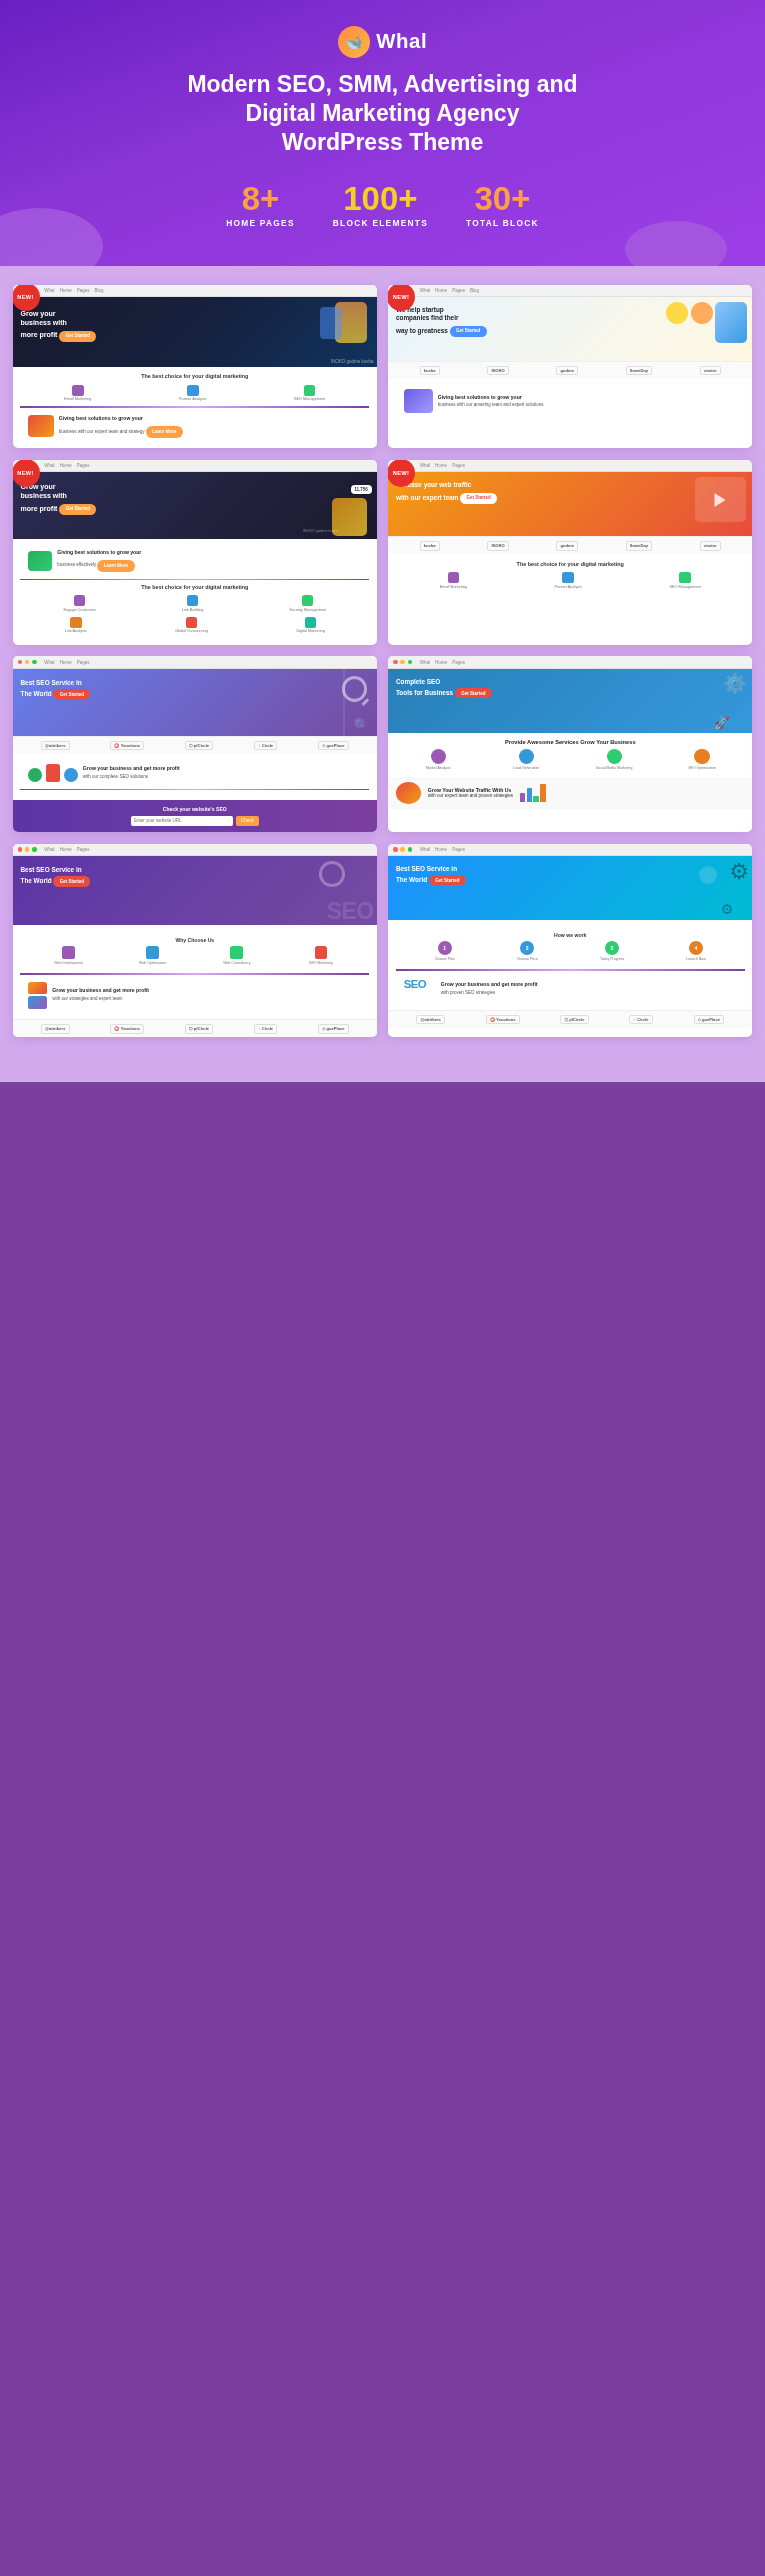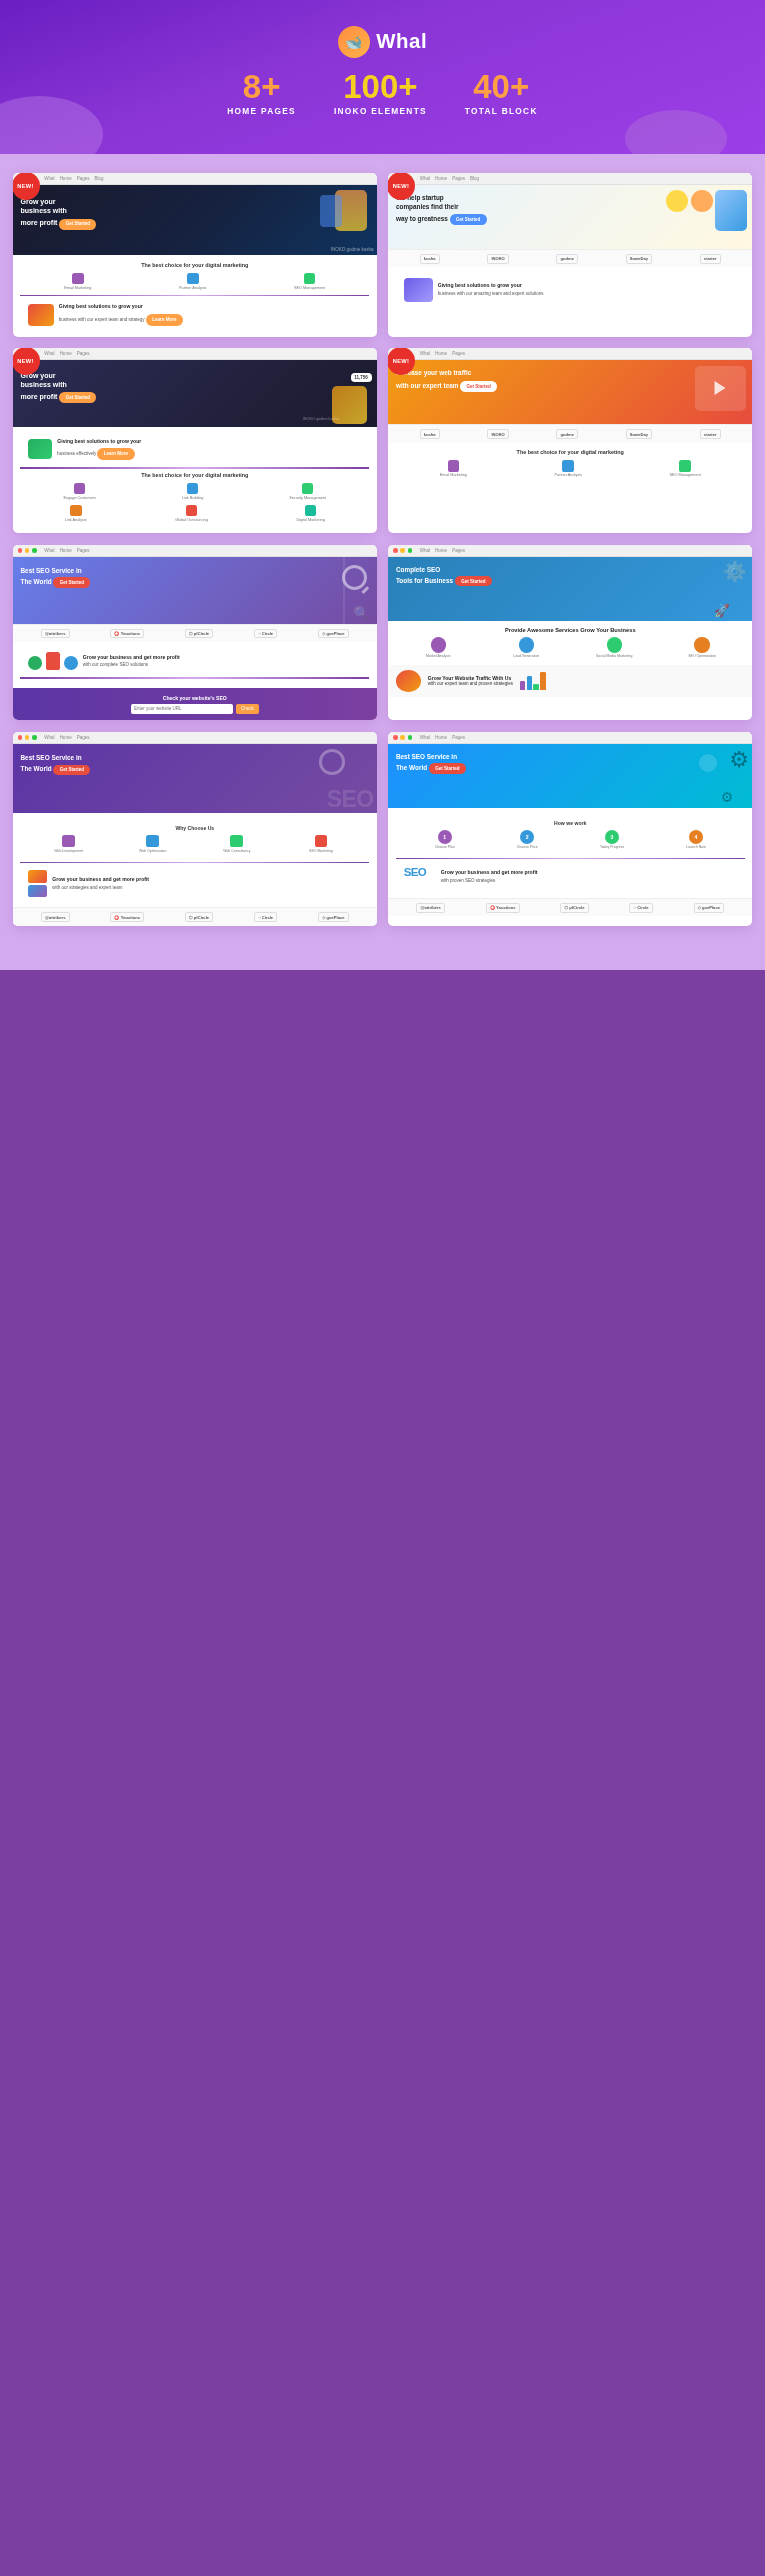--- a/index.html
+++ b/index.html
@@ -491,31 +491,32 @@
     }
   </style>
 </head>
 <body>
 
 <div class="hero">
   <div class="logo-area">
     <div class="logo-icon">🐋</div>
     <span class="logo-text">Whal</span>
   </div>
+  <h1 class="hero-title">Modern SEO, SMM, Advertising and Digital Marketing Agency WordPress Theme</h1>
   <div class="stats-row">
     <div class="stat-item">
       <span class="stat-number" style="color:#ff9f43">8+</span>
       <span class="stat-label">HOME PAGES</span>
     </div>
     <div class="stat-item">
       <span class="stat-number yellow">100+</span>
-      <span class="stat-label">INOKO ELEMENTS</span>
+      <span class="stat-label">BLOCK ELEMENTS</span>
     </div>
     <div class="stat-item">
-      <span class="stat-number" style="color:#ff9f43">40+</span>
+      <span class="stat-number" style="color:#ff9f43">30+</span>
       <span class="stat-label">TOTAL BLOCK</span>
     </div>
   </div>
 </div>
 
 <div class="screenshots-area">
 
   <div class="sc-card">
     <div class="new-badge">NEW!</div>
     <div class="mini-browser">

